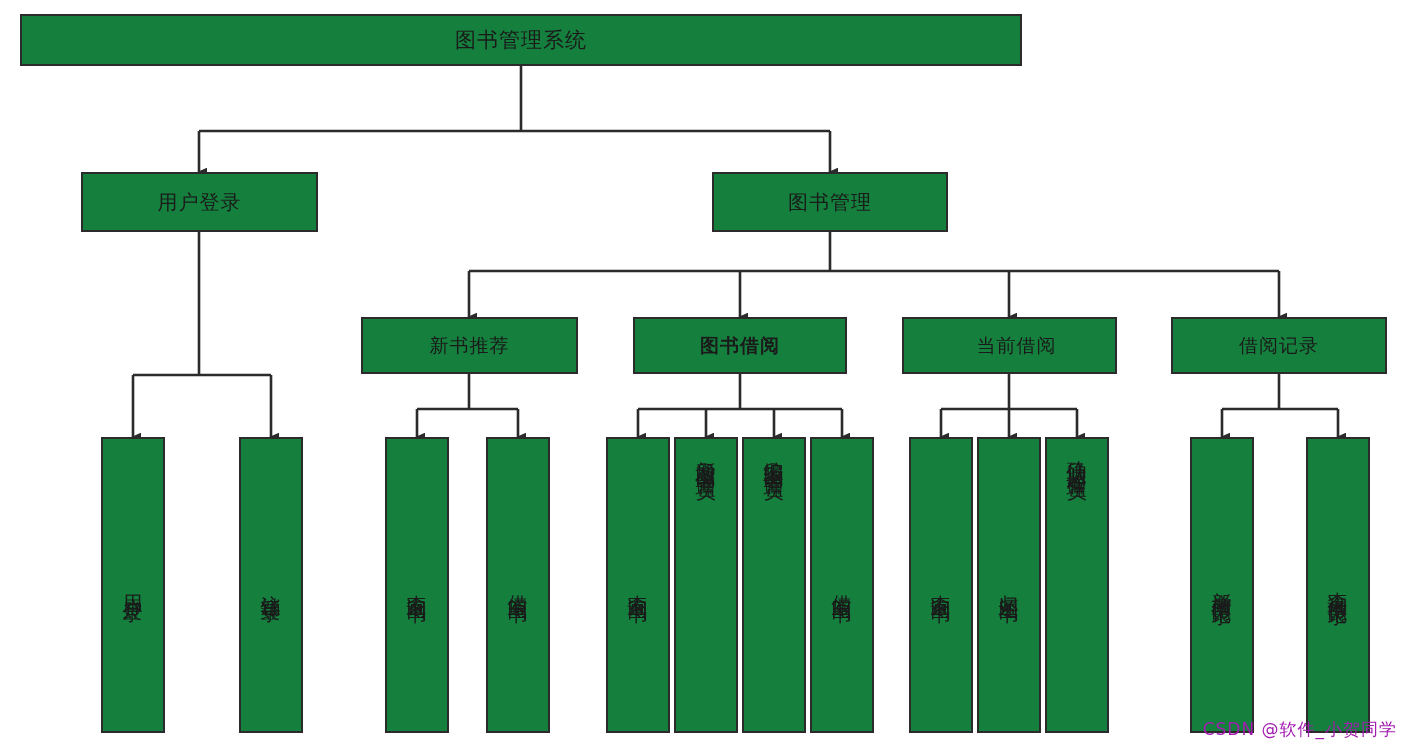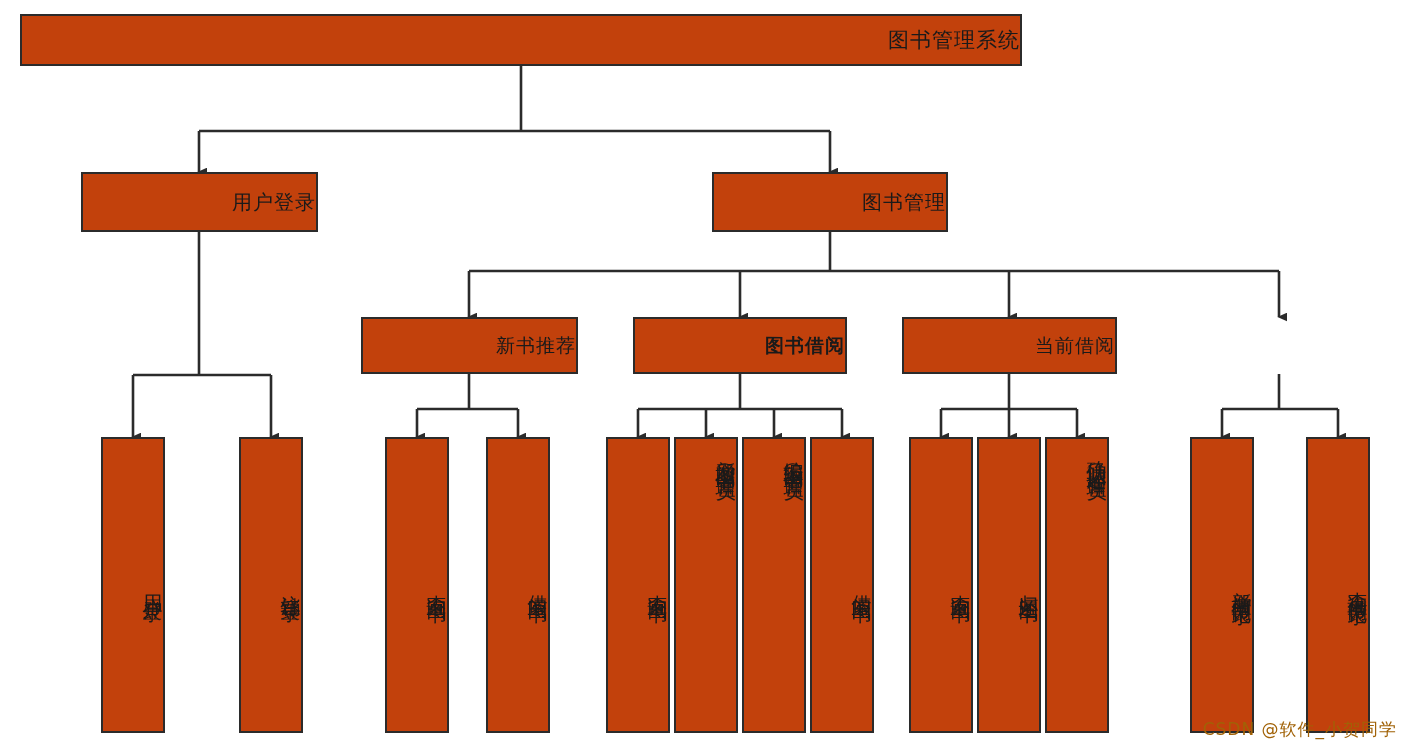--- a/index.html
+++ b/index.html
@@ -21,25 +21,25 @@
     position: absolute;
     left: 0;
     top: 0;
     width: 1405px;
     height: 747px;
     pointer-events: none;
   }
   .node {
     position: absolute;
     box-sizing: border-box;
-    background: #c2410c;
+    background: #15803d;
     border: 2px solid #2b2b2b;
     display: flex;
     align-items: center;
-    justify-content: flex-end;
+    justify-content: center;
     color: #1a1a1a;
   }
   .node.root {
     font-size: 21px;
   }
   .node.l2 {
     font-size: 20px;
   }
   .node.l3 {
     font-size: 19px;
@@ -61,21 +61,21 @@
   }
   .hlabel {
     white-space: nowrap;
     letter-spacing: 1px;
   }
   .watermark {
     position: absolute;
     right: 8px;
     bottom: 6px;
     font-size: 17px;
-    color: #a16207;
+    color: #a21caf;
     letter-spacing: 1px;
     white-space: nowrap;
   }
 </style>
 </head>
 <body>
 
 <div id="canvas">
 
   <svg id="wires" viewBox="0 0 1405 747">
@@ -141,20 +141,23 @@
 
   <div class="node l3" style="left:361px; top:317px; width:217px; height:57px;">
     <span class="hlabel">新书推荐</span>
   </div>
   <div class="node l3" style="left:633px; top:317px; width:214px; height:57px;font-weight:bold;">
     <span class="hlabel">图书借阅</span>
   </div>
   <div class="node l3" style="left:902px; top:317px; width:215px; height:57px;padding-left:14px;">
     <span class="hlabel">当前借阅</span>
   </div>
+  <div class="node l3" style="left:1171px; top:317px; width:216px; height:57px;">
+    <span class="hlabel">借阅记录</span>
+  </div>
 
   <div class="node leaf leaf-mid" style="left:101px; top:437px; width:64px; height:296px;">
     <span class="vlabel">用户登录</span>
   </div>
   <div class="node leaf leaf-mid" style="left:239px; top:437px; width:64px; height:296px;">
     <span class="vlabel">注销登录</span>
   </div>
 
   <div class="node leaf leaf-mid" style="left:385px; top:437px; width:64px; height:296px;">
     <span class="vlabel">查询图书</span>

